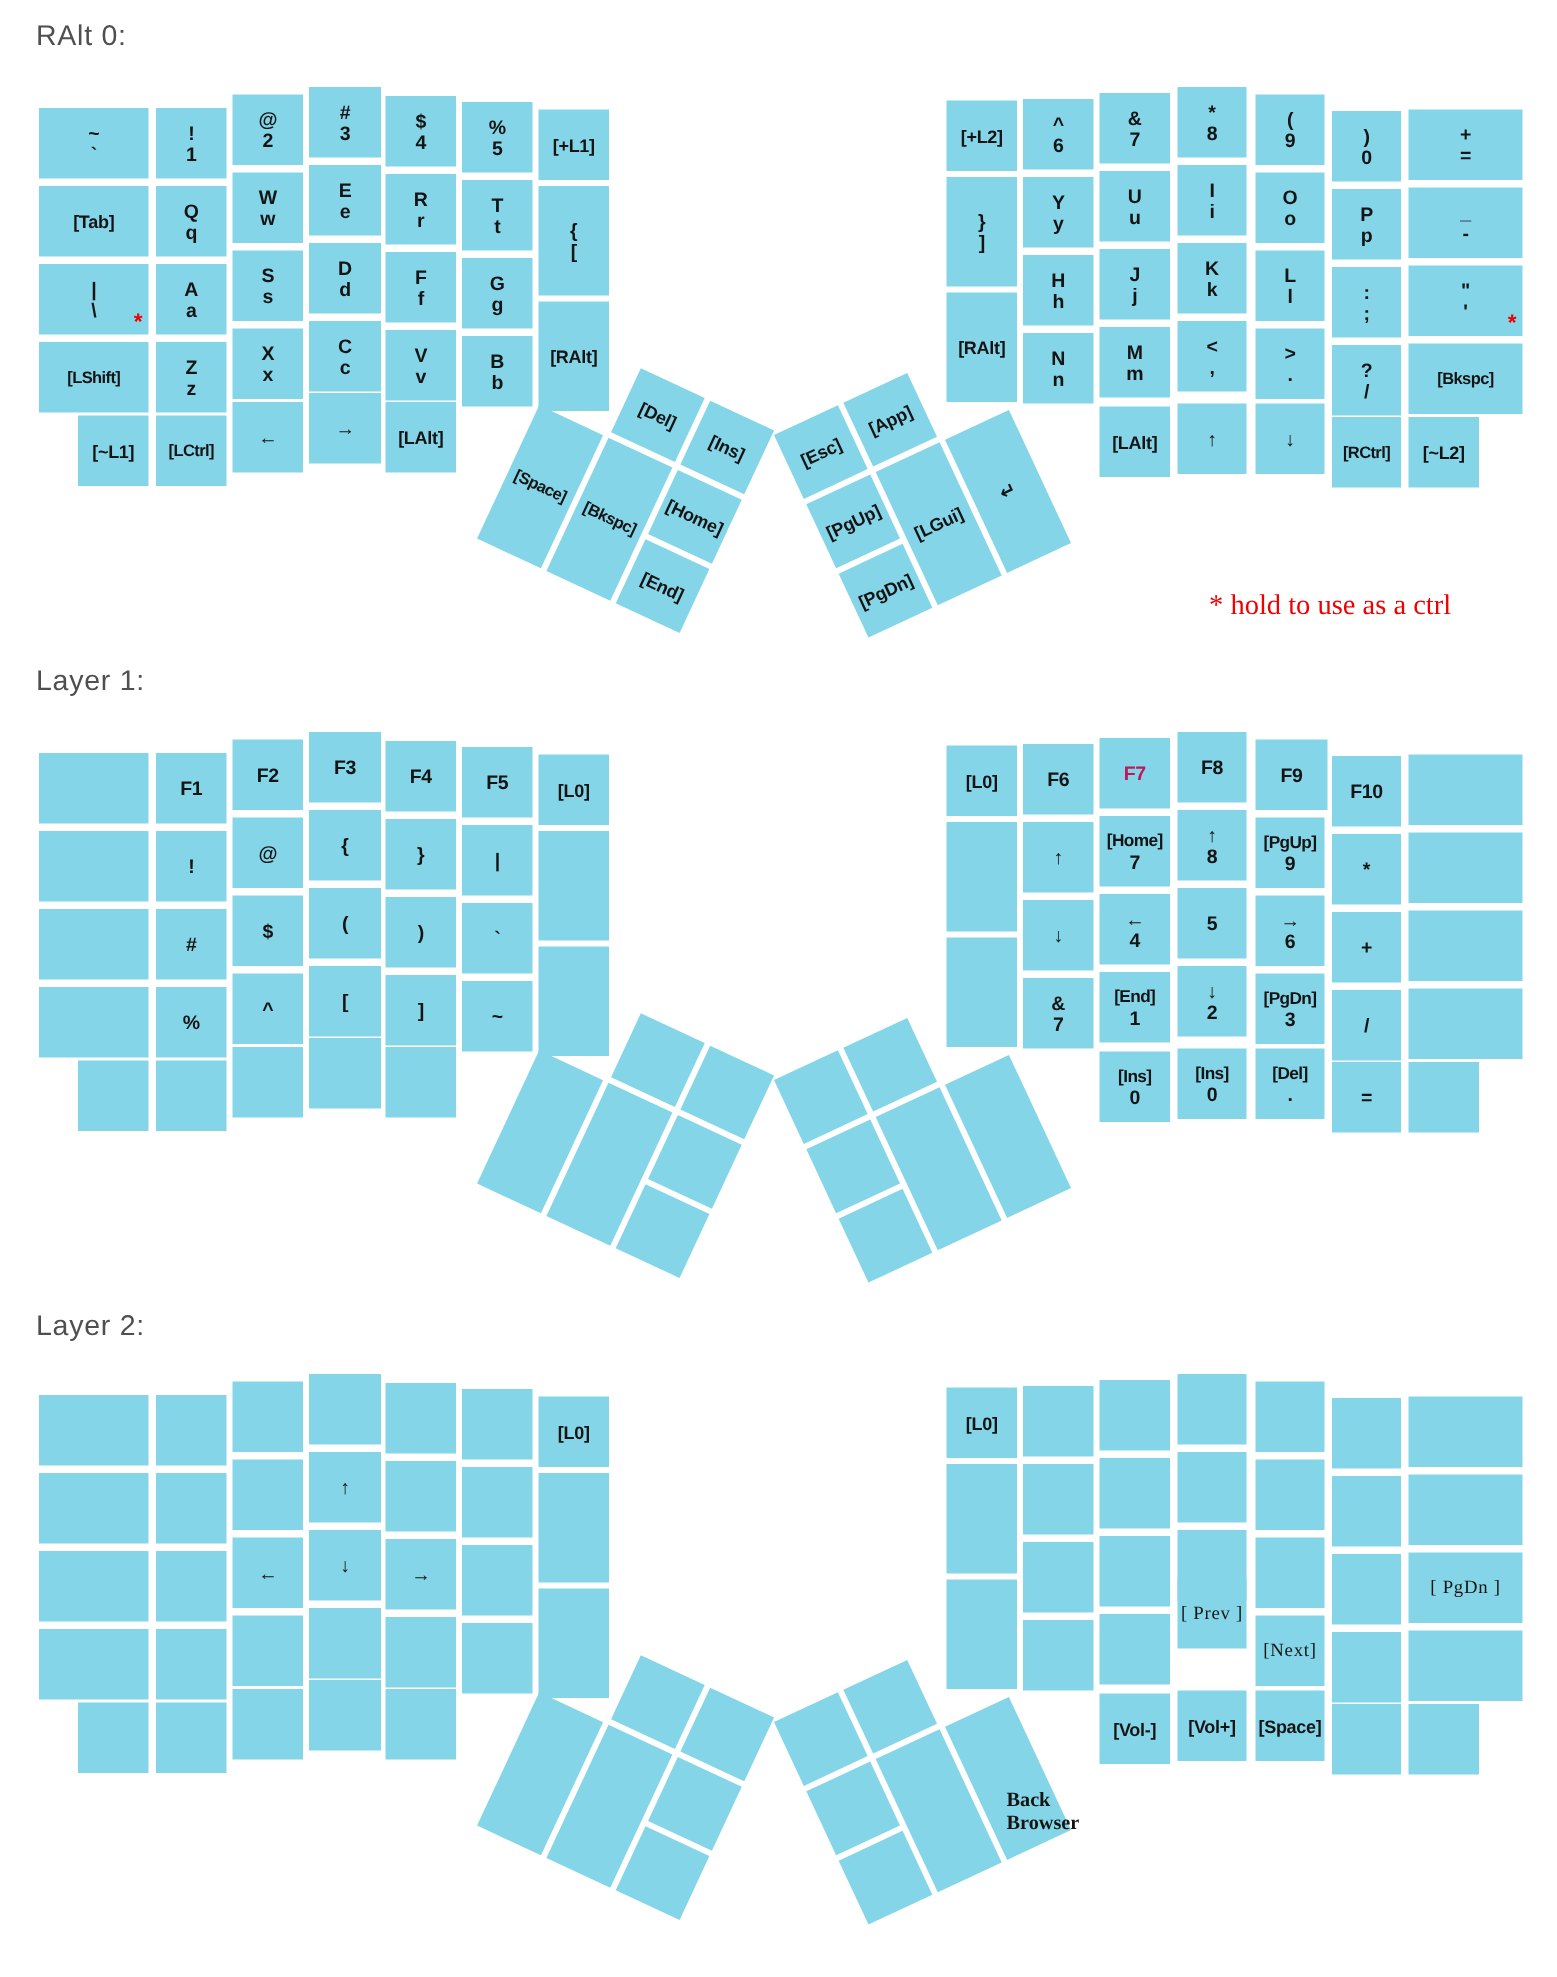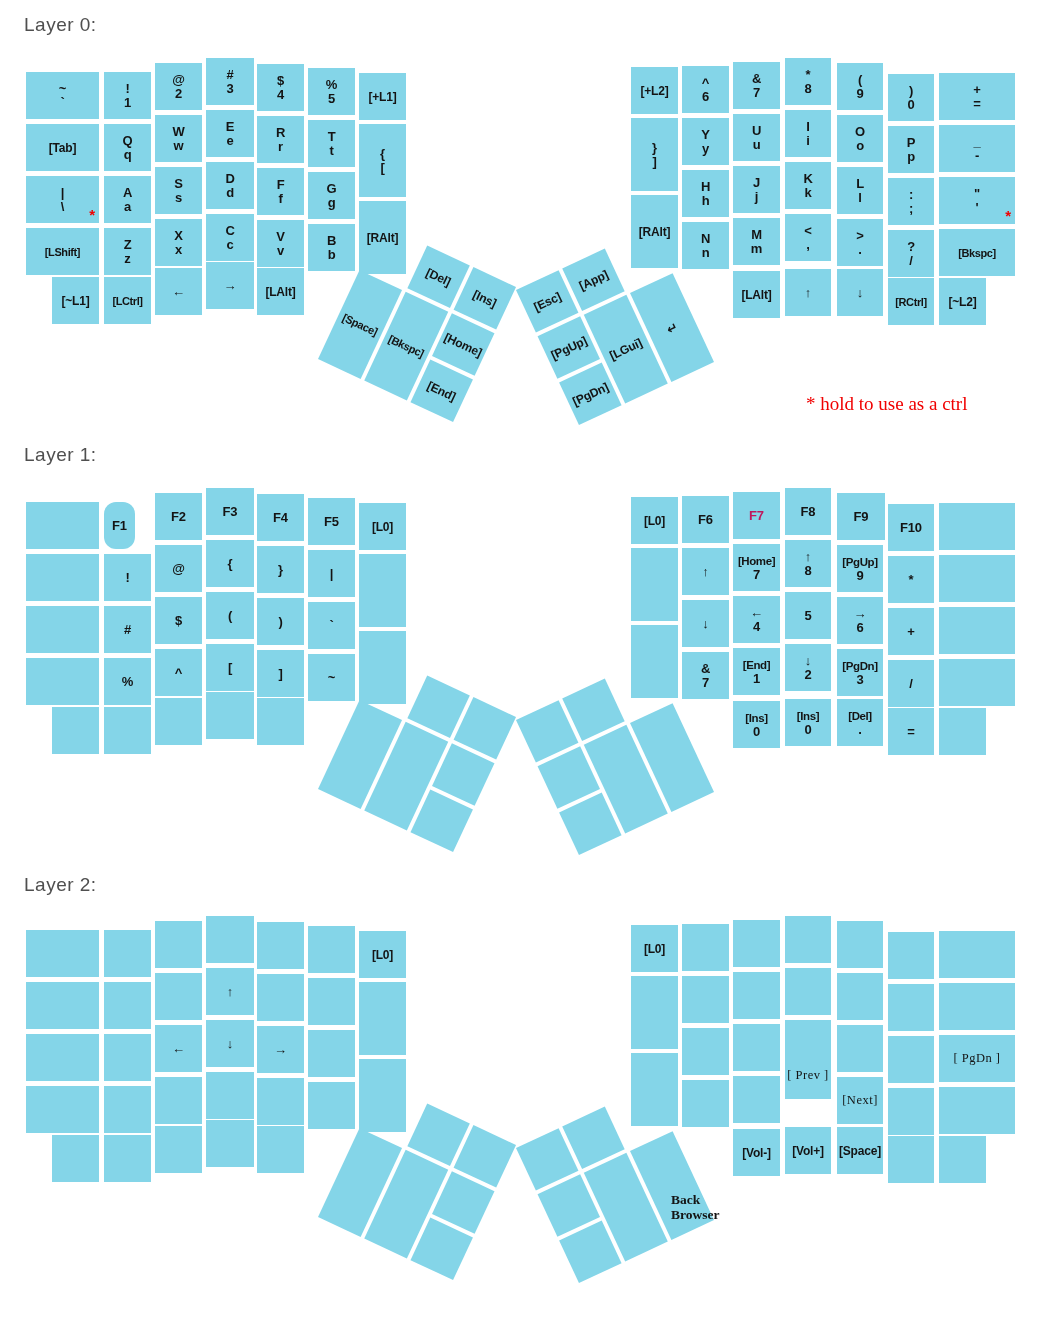--- a/index.html
+++ b/index.html
@@ -29,21 +29,21 @@
        font-family:"Liberation Serif","DejaVu Serif",serif;font-weight:700;
        font-size:13.5px;color:#141414;line-height:15px;}
   .bb-note span{display:block;}
 </style>
 </head>
 <body>
 
 <div id="kb">
   <div class="ctrl-note">* hold to use as a ctrl</div>
 <section class="layer">
-      <div class="layer-title" style="top: 14px; color: rgb(79, 79, 79);">Layer 0:</div>
+      <div class="layer-title" style="top: 14px; color: rgb(79, 79, 79);">RAlt 0:</div>
       <div class="key" style="left: 26px; top: 72px; width: 73px; height: 47px; background: rgb(132, 213, 232); color: rgb(20, 20, 20);">
         <span class="kt">~</span>
         <span class="kb">`</span>
       </div>
       <div class="key" style="left: 104px; top: 72px; width: 47px; height: 47px; background: rgb(132, 213, 232); color: rgb(20, 20, 20);">
         <span class="kt">!</span>
         <span class="kb">1</span>
       </div>
       <div class="key" style="left: 155px; top: 63px; width: 47px; height: 47px; background: rgb(132, 213, 232); color: rgb(20, 20, 20);">
         <span class="kt">@</span>
@@ -315,21 +315,21 @@
           <span class="kl">↵</span>
         </div>
         <div class="key" style="left: 0px; top: 102px; width: 47px; height: 47px; background: rgb(132, 213, 232); color: rgb(20, 20, 20);">
           <span class="kl small">[PgDn]</span>
         </div>
       </div>
     </section>
     <section class="layer">
       <div class="layer-title" style="top: 444px; color: rgb(79, 79, 79);">Layer 1:</div>
       <div class="key" style="left: 26px; top: 502px; width: 73px; height: 47px; background: rgb(132, 213, 232); color: rgb(20, 20, 20);"></div>
-      <div class="key" style="left: 104px; top: 502px; width: 31px; height: 47px; background: rgb(132, 213, 232); color: rgb(20, 20, 20); border-radius: 12px;">
+      <div class="key" style="left: 104px; top: 502px; width: 47px; height: 47px; background: rgb(132, 213, 232); color: rgb(20, 20, 20);">
         <span class="kl">F1</span>
       </div>
       <div class="key" style="left: 155px; top: 493px; width: 47px; height: 47px; background: rgb(132, 213, 232); color: rgb(20, 20, 20);">
         <span class="kl">F2</span>
       </div>
       <div class="key" style="left: 206px; top: 488px; width: 48px; height: 47px; background: rgb(132, 213, 232); color: rgb(20, 20, 20);">
         <span class="kl">F3</span>
       </div>
       <div class="key" style="left: 257px; top: 494px; width: 47px; height: 47px; background: rgb(132, 213, 232); color: rgb(20, 20, 20);">
         <span class="kl">F4</span>

